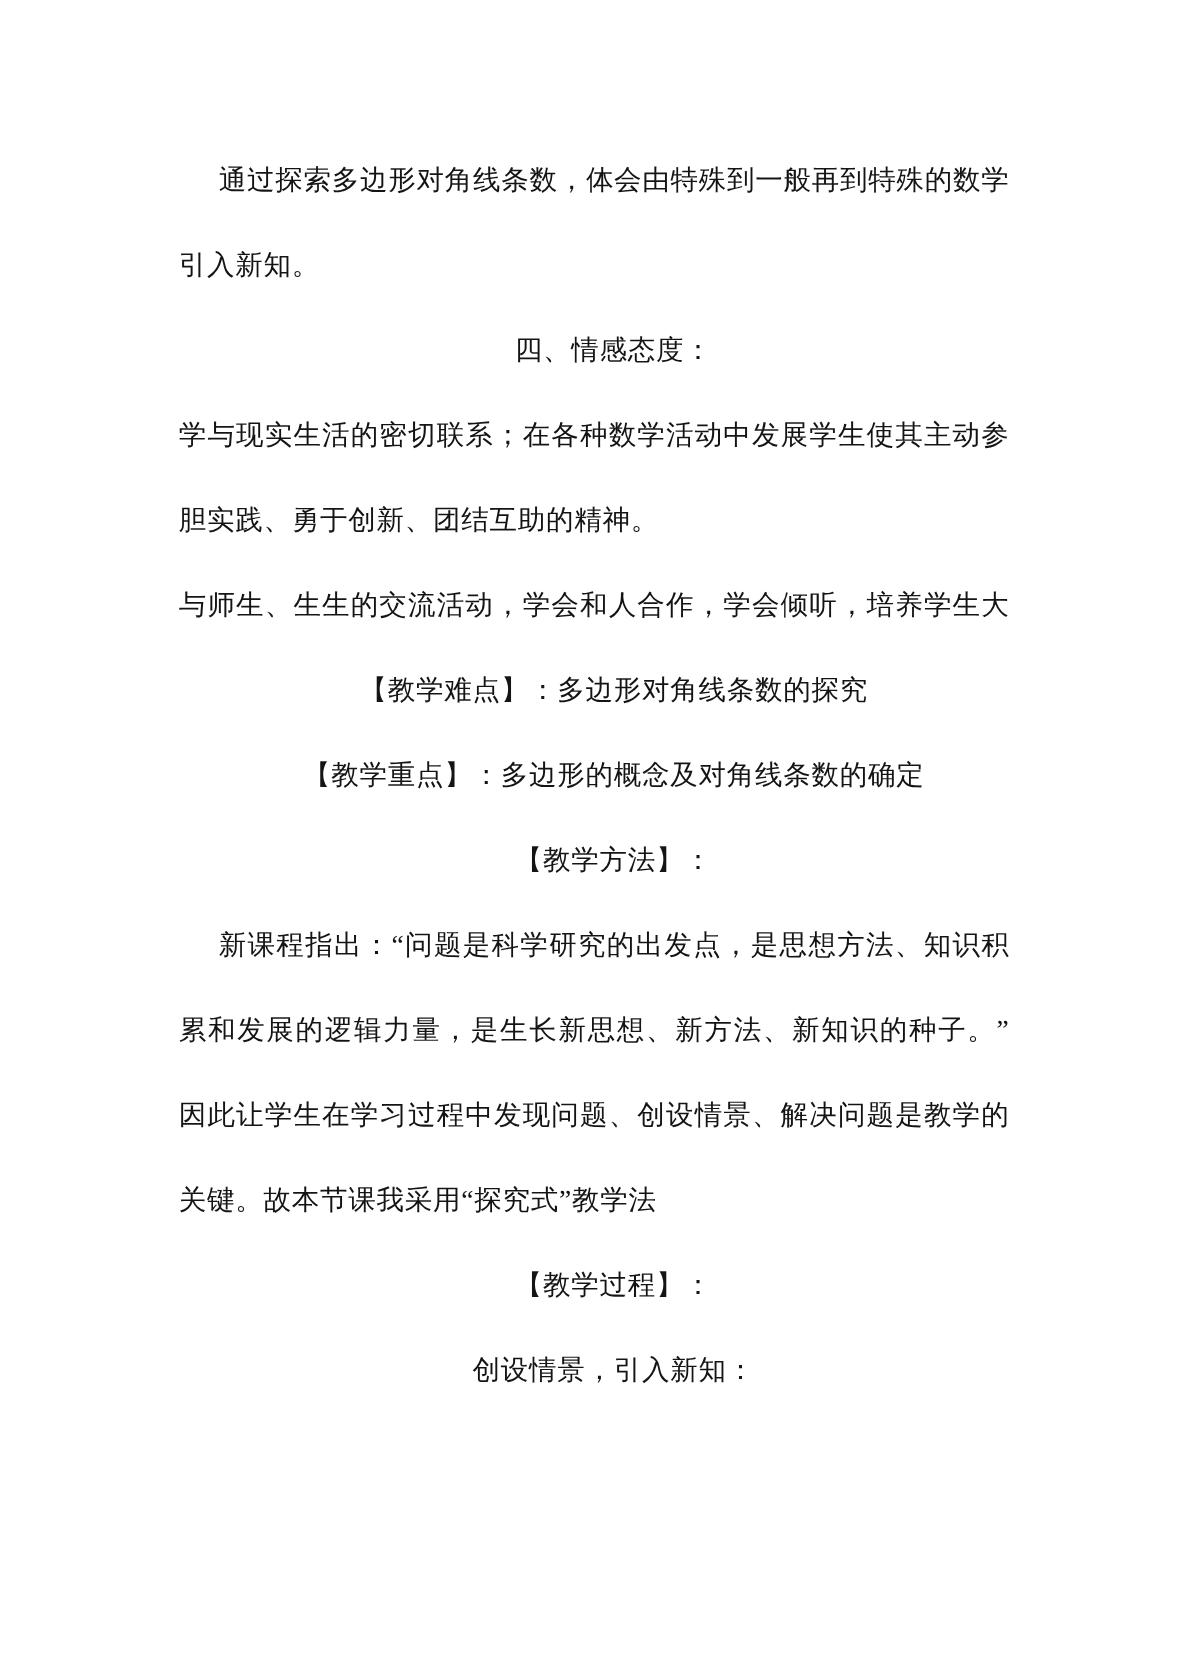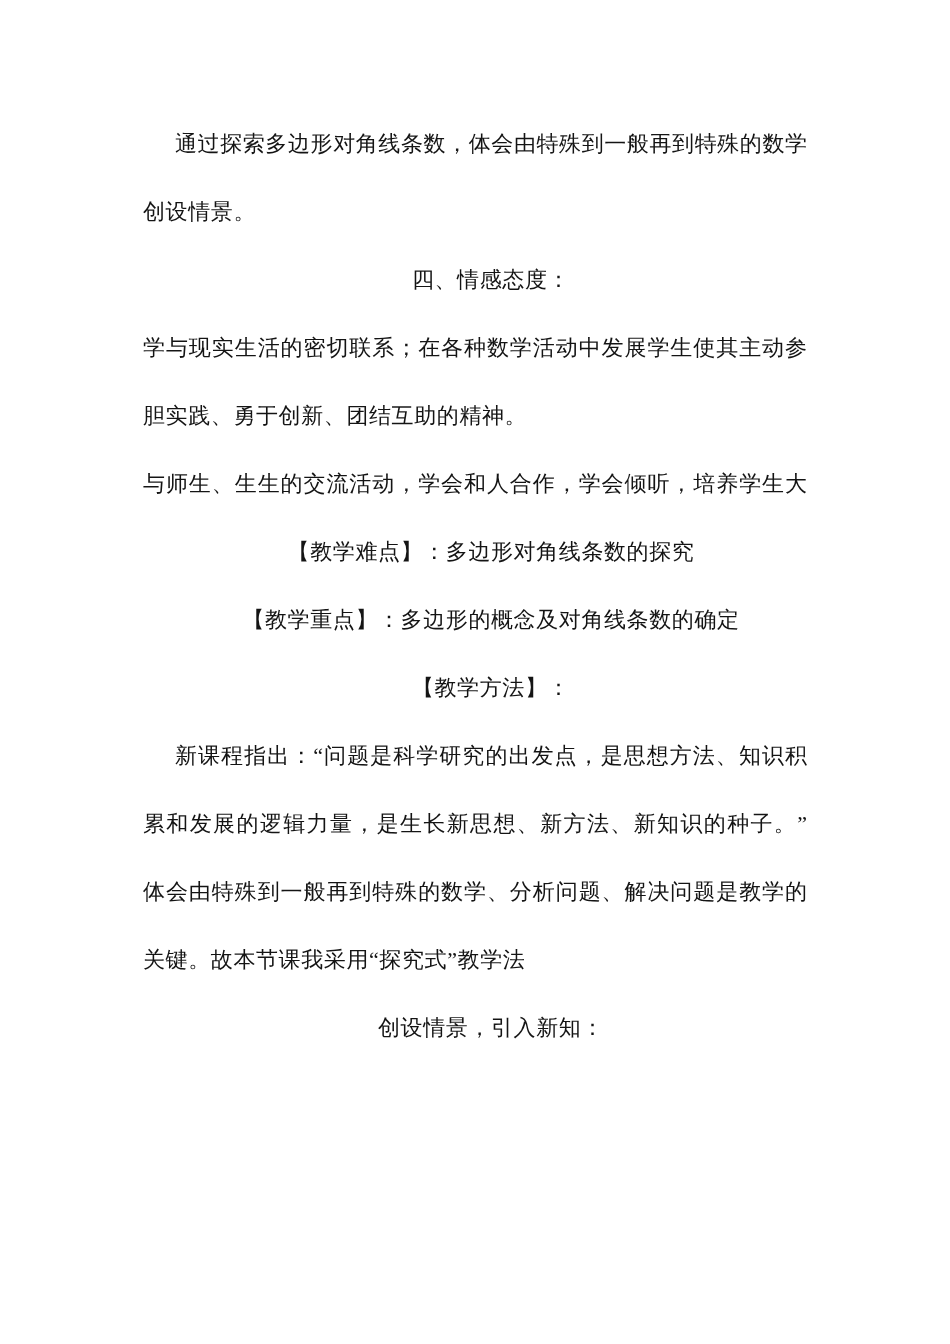--- a/index.html
+++ b/index.html
@@ -40,27 +40,28 @@
     text-align-last: justify;
     text-justify: inter-character;
   }
 </style>
 </head>
 <body>
 
 <div class="page">
   <div class="textblock">
       <div class="line indent fill">通过探索多边形对角线条数，体会由特殊到一般再到特殊的数学</div>
-      <div class="line">创设情景。</div>
+      <div class="line">引入新知。</div>
       <div class="line indent">四、情感态度：</div>
       <div class="line fill">学与现实生活的密切联系；在各种数学活动中发展学生使其主动参</div>
       <div class="line">胆实践、勇于创新、团结互助的精神。</div>
       <div class="line fill">与师生、生生的交流活动，学会和人合作，学会倾听，培养学生大</div>
       <div class="line indent">【教学难点】：多边形对角线条数的探究</div>
       <div class="line indent">【教学重点】：多边形的概念及对角线条数的确定</div>
       <div class="line indent">【教学方法】：</div>
       <div class="line indent fill">新课程指出：“问题是科学研究的出发点，是思想方法、知识积</div>
       <div class="line fill">累和发展的逻辑力量，是生长新思想、新方法、新知识的种子。”</div>
-      <div class="line fill">体会由特殊到一般再到特殊的数学、分析问题、解决问题是教学的</div>
+      <div class="line fill">因此让学生在学习过程中发现问题、创设情景、解决问题是教学的</div>
       <div class="line">关键。故本节课我采用“探究式”教学法</div>
+      <div class="line indent">【教学过程】：</div>
       <div class="line indent">创设情景，引入新知：</div>
     </div>
 </div>
 
 </body></html>

